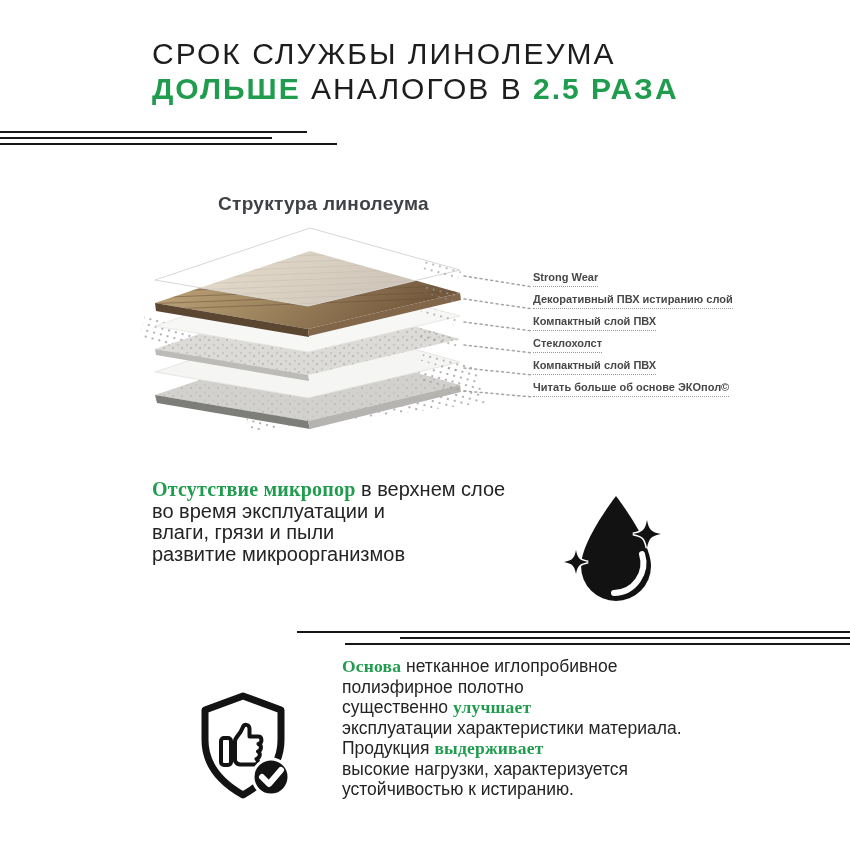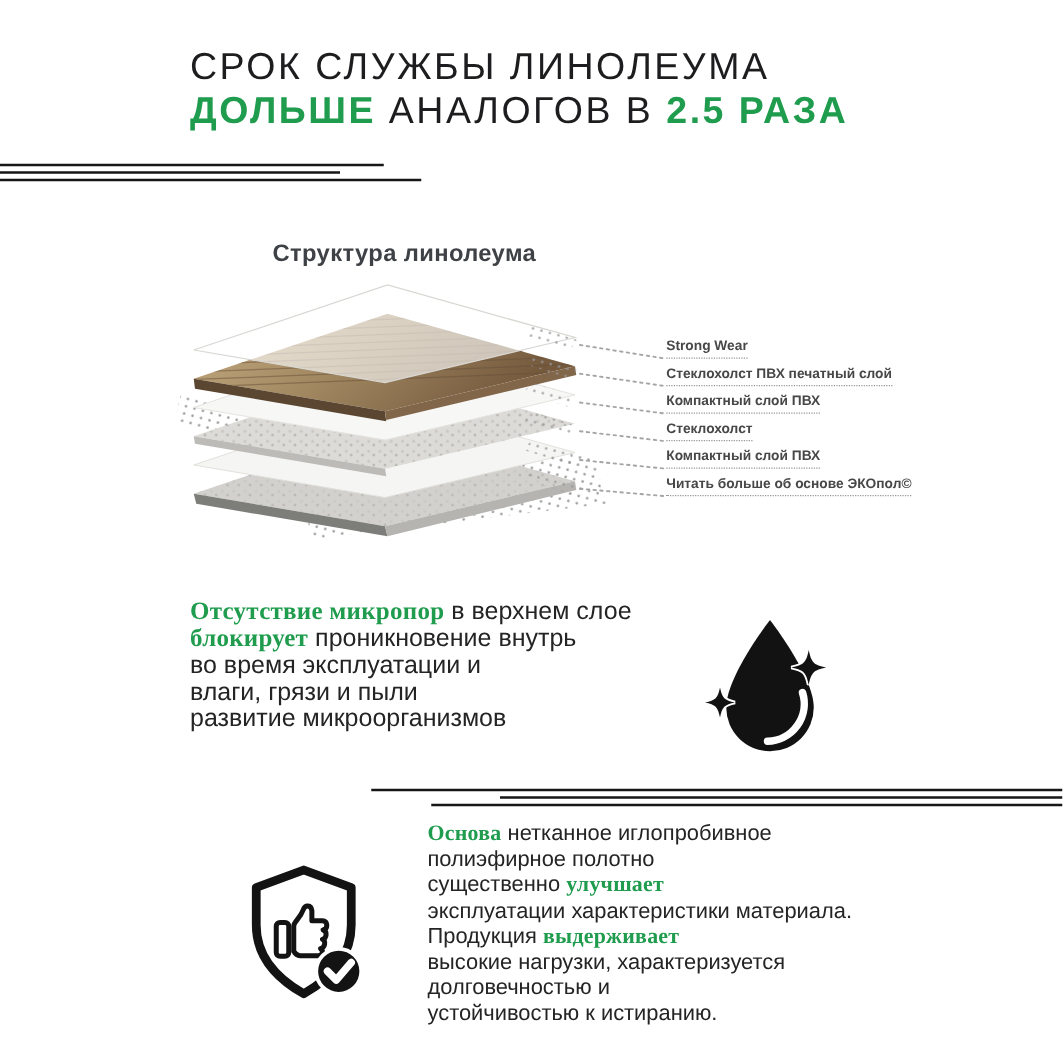--- a/index.html
+++ b/index.html
@@ -134,30 +134,29 @@
     <path d="M324 84 L393 94"></path>
     <path d="M324 107 L393 116"></path>
     <path d="M324 130 L393 138"></path>
     <path d="M324 153 L393 160"></path>
     <path d="M324 176 L393 182"></path>
   </g>
 </svg>
 
 <div class="labels">
   <div class="lab">Strong Wear</div>
-  <div class="lab">Стеклохолст ПВХ печатный слой</div>
+  <div class="lab">Декоративный ПВХ истиранию слой</div>
   <div class="lab">Компактный слой ПВХ</div>
   <div class="lab">Стеклохолст</div>
   <div class="lab">Компактный слой ПВХ</div>
   <div class="lab">Читать больше об основе ЭКОпол©</div>
 </div>
 
 <section class="benefit b1">
     <div><span class="gb">Отсутствие микропор</span><span> в верхнем слое</span></div>
-    <div><span class="gb">блокирует</span><span> проникновение внутрь</span></div>
     <div><span>во время эксплуатации и</span></div>
     <div><span>влаги, грязи и пыли</span></div>
     <div><span>развитие микроорганизмов</span></div>
   </section>
 
 <svg class="drop" width="104" height="112" viewBox="0 0 104 112" xmlns="http://www.w3.org/2000/svg">
   <path d="M50 2 C50 2 15 47 15 72 a35 35 0 0 0 70 0 C85 47 50 2 50 2 Z" fill="#121212"></path>
   <path d="M76 60 A30 30 0 0 1 48 99" stroke="#ffffff" stroke-width="6" fill="none" stroke-linecap="round"></path>
   <path d="M81 26 C83 36 85 38 95 40 C85 42 83 44 81 54 C79 44 77 42 67 40 C77 38 79 36 81 26 Z" fill="#121212" stroke="#ffffff" stroke-width="3" paint-order="stroke"></path>
   <path d="M10 56 C11.7 64.5 13.5 66.3 22 68 C13.5 69.7 11.7 71.5 10 80 C8.3 71.5 6.5 69.7 -2 68 C6.5 66.3 8.3 64.5 10 56 Z" fill="#121212" stroke="#ffffff" stroke-width="3" paint-order="stroke"></path>
@@ -167,21 +166,20 @@
 <div class="hr hr-b2"></div>
 <div class="hr hr-b3"></div>
 
 <section class="benefit b2">
     <div><span class="gb">Основа</span><span> нетканное иглопробивное</span></div>
     <div><span>полиэфирное полотно</span></div>
     <div><span>существенно </span><span class="gb">улучшает</span></div>
     <div><span>эксплуатации характеристики материала.</span></div>
     <div><span>Продукция </span><span class="gb">выдерживает</span></div>
     <div><span>высокие нагрузки, характеризуется</span></div>
-    <div><span>долговечностью и</span></div>
     <div><span>устойчивостью к истиранию.</span></div>
   </section>
 
 <svg class="shield" width="98" height="108" viewBox="0 0 98 108" xmlns="http://www.w3.org/2000/svg">
   <path d="M47 4 L85 18 L85 48 C85 72 70 90 47 103 C24 90 9 72 9 48 L9 18 Z" fill="none" stroke="#131313" stroke-width="7" stroke-linejoin="round"></path>
   <g stroke="#131313" fill="#ffffff" stroke-linejoin="round" stroke-linecap="round">
     <rect x="25" y="46" width="10" height="27" rx="3" stroke-width="4"></rect>
     <path d="M39 69 L39 49 C39 45 44 43 46.5 36 C48 31.5 53 32 53.5 36.5 L53.5 44.5 L62 44.5 C66.5 44.5 66.5 51 62.5 52 C66 53 65.5 58.5 62 59.5 C65 61 64 66 60.5 67 C63 68.5 62 72.5 58.5 72.5 L44 72.5 C41 72.5 39 69 39 69 Z" stroke-width="4"></path>
   </g>
   <g>

